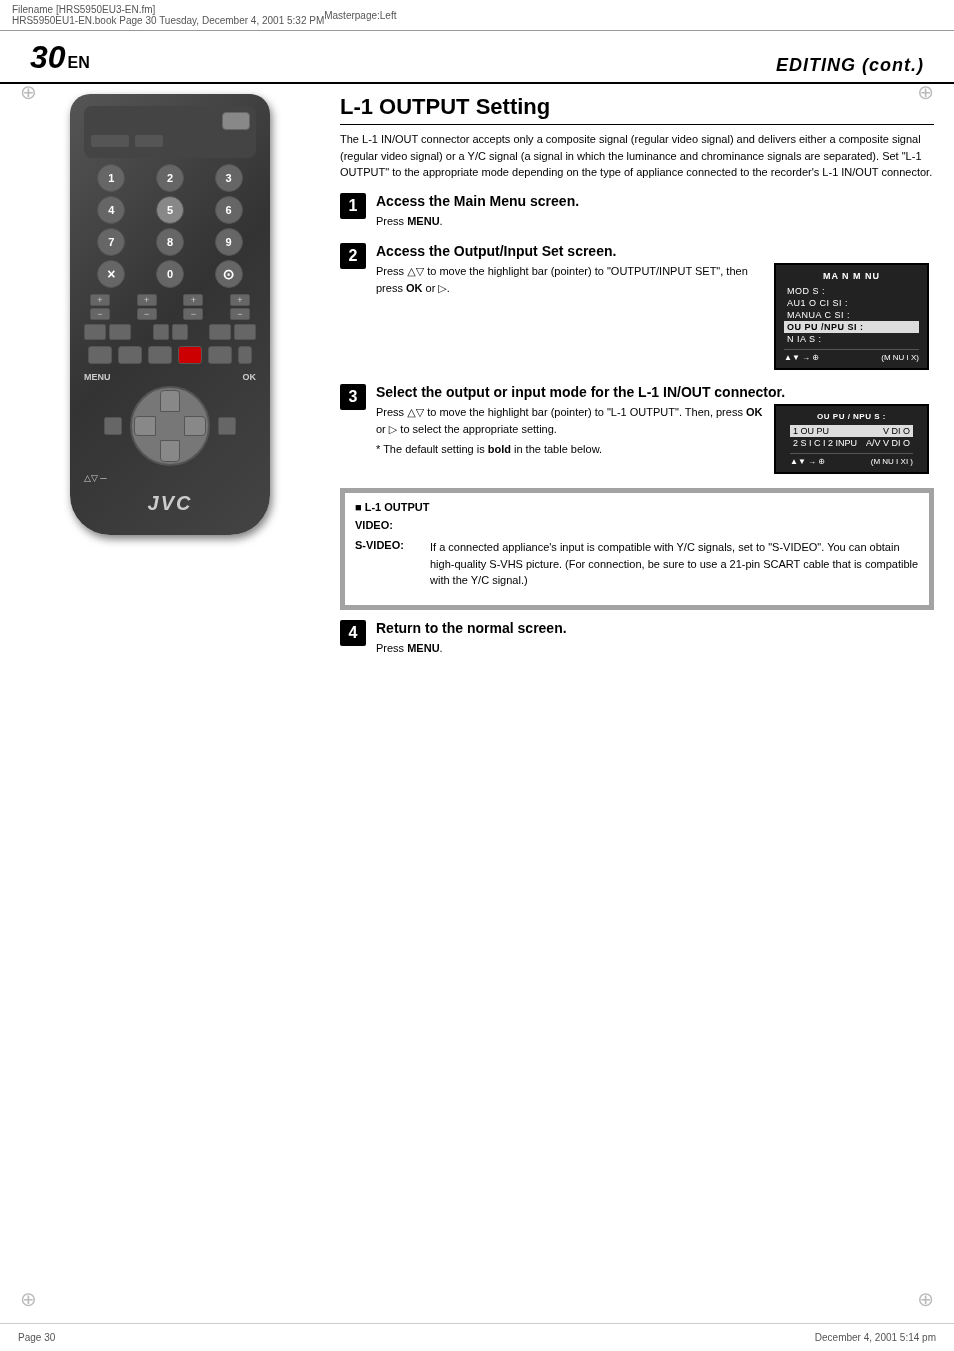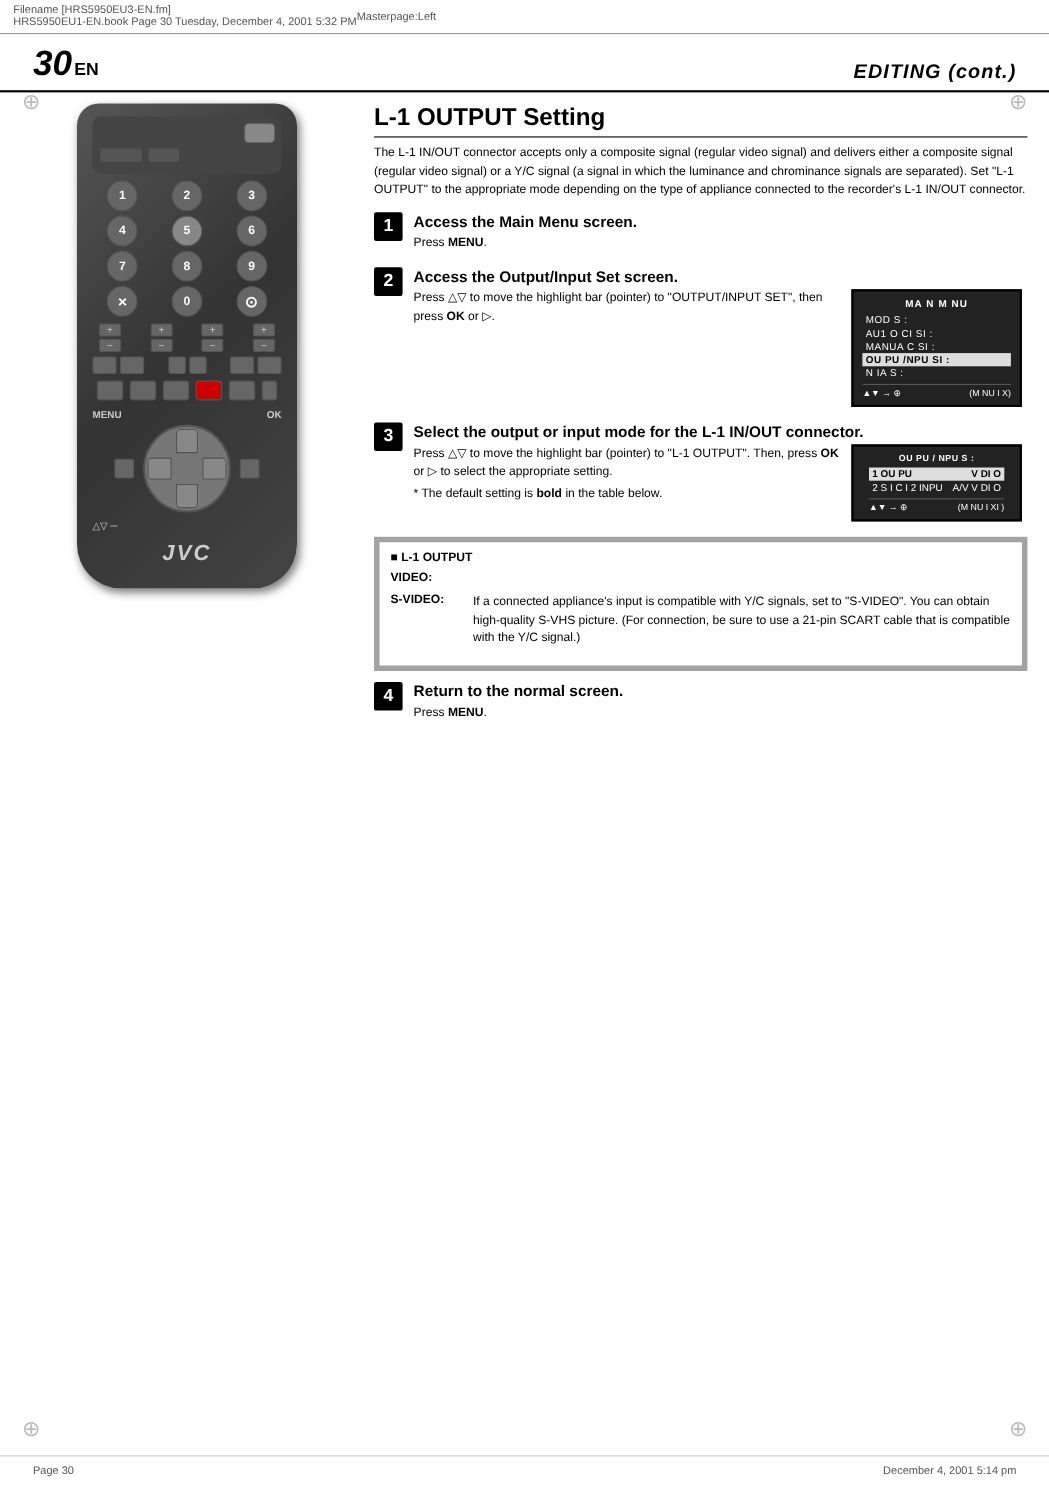--- a/index.html
+++ b/index.html
@@ -315,21 +315,21 @@
     }
     .output-item {
       display: flex;
       justify-content: space-between;
       padding: 1px 3px;
       font-size: 9px;
     }
     .output-item.selected {
       background: #ddd;
       color: #000;
-      font-weight: bold;
+      font-weight: normal;
     }
 
     
     .table-section {
       border: 5px solid #a3a3a3;
       margin: 10px 0;
       padding: 8px 10px;
     }
     .table-section-title {
       font-size: 11px;
@@ -355,21 +355,21 @@
 
     
     .footer {
       position: absolute;
       bottom: 0;
       left: 0;
       right: 0;
       display: flex;
       justify-content: space-between;
       align-items: center;
-      padding: 8px 30px;
+      padding: 8px 18px;
       border-top: 1px solid #ccc;
       font-size: 10px;
       color: #555;
     }
 
     .plus-minus-section {
       display: flex;
       justify-content: space-between;
       padding: 0 6px;
       margin: 4px 0;

